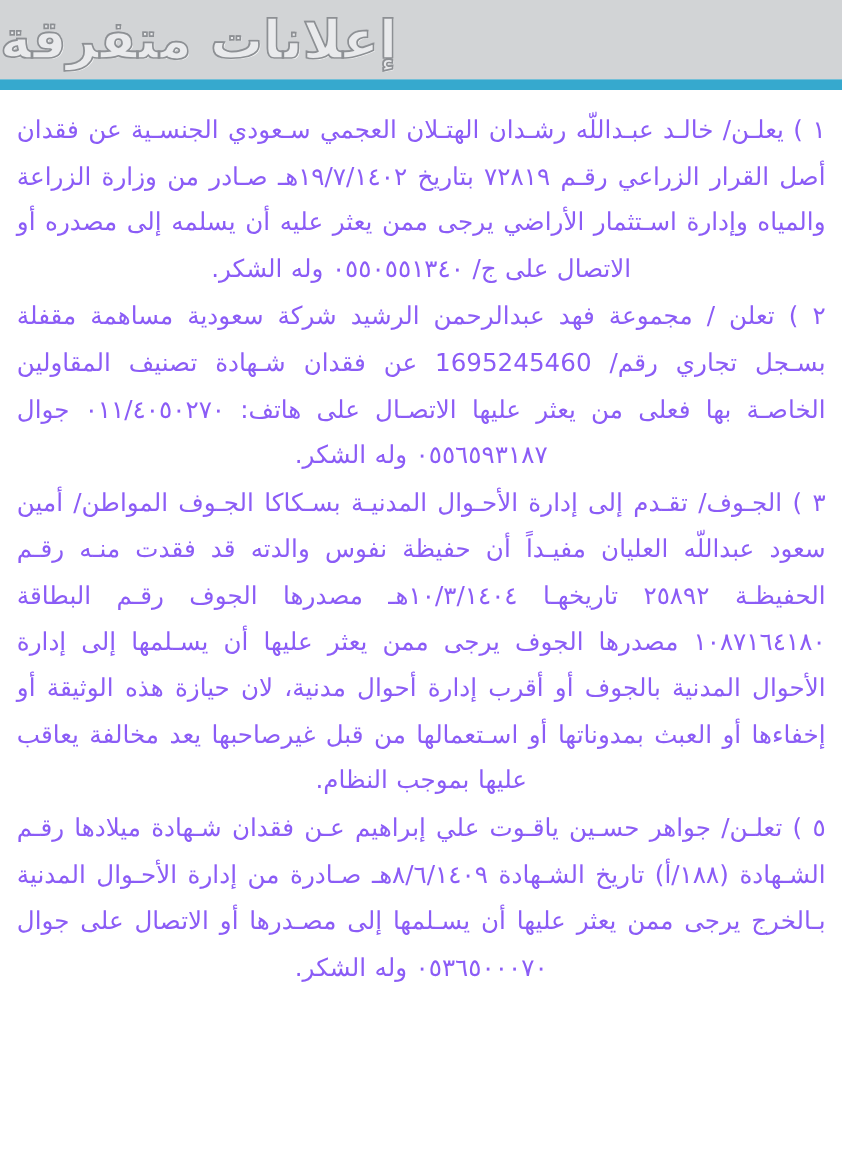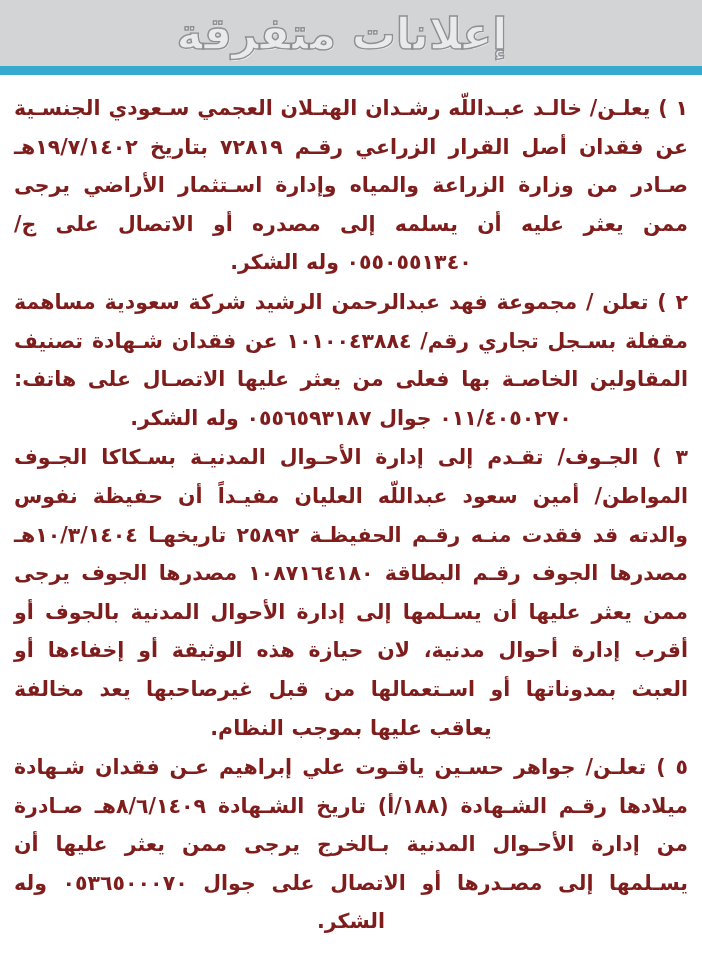--- a/index.html
+++ b/index.html
@@ -23,21 +23,21 @@
     overflow: hidden;
   }
 
   
   .masthead {
     position: relative;
     height: 66px;
     background: #d2d4d6;
     display: flex;
     align-items: center;
-    justify-content: center;
+    justify-content: flex-end;
     box-sizing: border-box;
     padding: 0 18px 0 0;
   }
   .masthead-title {
     font-family: "DejaVu Sans", "Liberation Sans", sans-serif;
     font-size: 44px;
     font-weight: 700;
     line-height: 1;
     letter-spacing: 1px;
     color: #e9eaec;
@@ -61,23 +61,23 @@
     direction: rtl;
     padding: 14px 14px 0 14px;
     box-sizing: border-box;
   }
   .ad {
     direction: rtl;
     text-align: justify;
     text-align-last: center;
     font-family: "DejaVu Sans", "Liberation Sans", sans-serif;
     font-size: 20.5px;
-    font-weight: 700;
+    font-weight: 400;
     line-height: 38.6px;
-    color: #7f1d1d;
+    color: #8b5cf6;
     word-spacing: 0.5px;
     margin: 0 0 1px 0;
     text-justify: inter-word;
   }
   .ad-1 { text-align-last: center; }
   .ad-last { margin-bottom: 0; }
 </style>
 </head>
 <body>
 
@@ -86,21 +86,21 @@
   <div class="masthead">
     <div class="masthead-title">إعلانات متفرقة</div>
   </div>
 
   <div class="rule-teal"></div>
 
   <div class="ads">
 
     <p class="ad ad-1">١ ) يعلـن/ خالـد عبـداللّه رشـدان الهتـلان العجمي سـعودي الجنسـية عن فقدان أصل القرار الزراعي رقـم ٧٢٨١٩ بتاريخ ١٩/٧/١٤٠٢هـ صـادر من وزارة الزراعة والمياه وإدارة اسـتثمار الأراضي يرجى ممن يعثر عليه أن يسلمه إلى مصدره أو الاتصال على ج/ ٠٥٥٠٥٥١٣٤٠ وله الشكر.</p>
 
-    <p class="ad">٢ ) تعلن / مجموعة فهد عبدالرحمن الرشيد شركة سعودية مساهمة مقفلة بسـجل تجاري رقم/ ١٠١٠٠٤٣٨٨٤ عن فقدان شـهادة تصنيف المقاولين الخاصـة بها فعلى من يعثر عليها الاتصـال على هاتف: ٠١١/٤٠٥٠٢٧٠ جوال ٠٥٥٦٥٩٣١٨٧ وله الشكر.</p>
+    <p class="ad">٢ ) تعلن / مجموعة فهد عبدالرحمن الرشيد شركة سعودية مساهمة مقفلة بسـجل تجاري رقم/ 1695245460 عن فقدان شـهادة تصنيف المقاولين الخاصـة بها فعلى من يعثر عليها الاتصـال على هاتف: ٠١١/٤٠٥٠٢٧٠ جوال ٠٥٥٦٥٩٣١٨٧ وله الشكر.</p>
 
     <p class="ad">٣ ) الجـوف/ تقـدم إلى إدارة الأحـوال المدنيـة بسـكاكا الجـوف المواطن/ أمين سعود عبداللّه العليان مفيـداً أن حفيظة نفوس والدته قد فقدت منـه رقـم الحفيظـة ٢٥٨٩٢ تاريخهـا ١٠/٣/١٤٠٤هـ مصدرها الجوف رقـم البطاقة ١٠٨٧١٦٤١٨٠ مصدرها الجوف يرجى ممن يعثر عليها أن يسـلمها إلى إدارة الأحوال المدنية بالجوف أو أقرب إدارة أحوال مدنية، لان حيازة هذه الوثيقة أو إخفاءها أو العبث بمدوناتها أو اسـتعمالها من قبل غيرصاحبها يعد مخالفة يعاقب عليها بموجب النظام.</p>
 
 
     <p class="ad ad-last">٥ ) تعلـن/ جواهر حسـين ياقـوت علي إبراهيم عـن فقدان شـهادة ميلادها رقـم الشـهادة (١٨٨/أ) تاريخ الشـهادة ٨/٦/١٤٠٩هـ صـادرة من إدارة الأحـوال المدنية بـالخرج يرجى ممن يعثر عليها أن يسـلمها إلى مصـدرها أو الاتصال على جوال ٠٥٣٦٥٠٠٠٧٠ وله الشكر.</p>
 
   </div>
 </div>
 
 </body></html>

